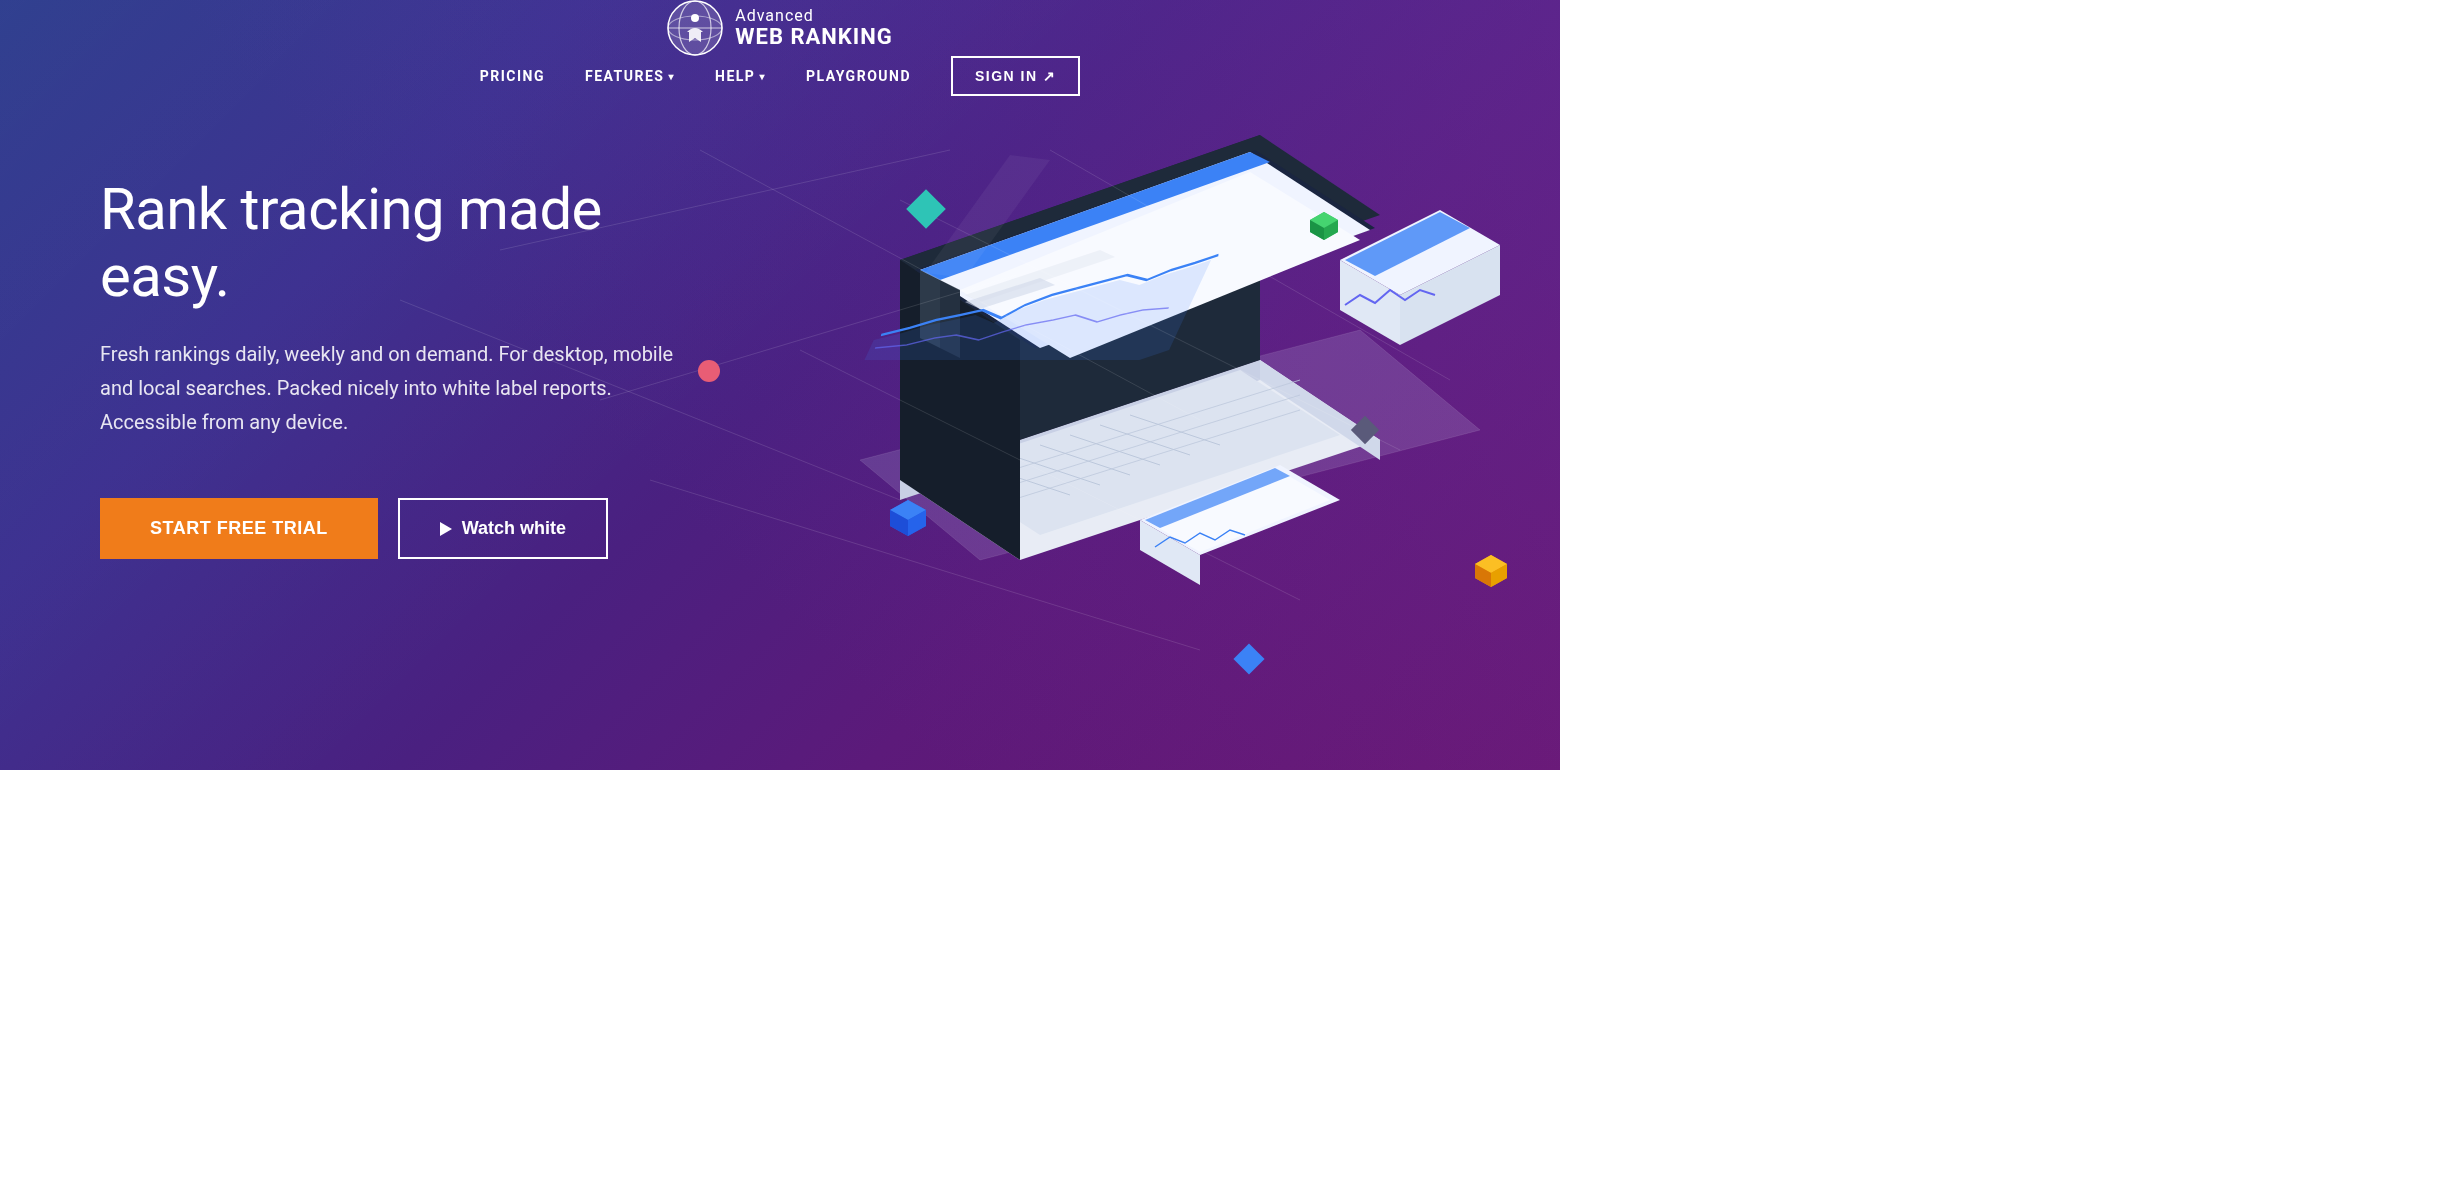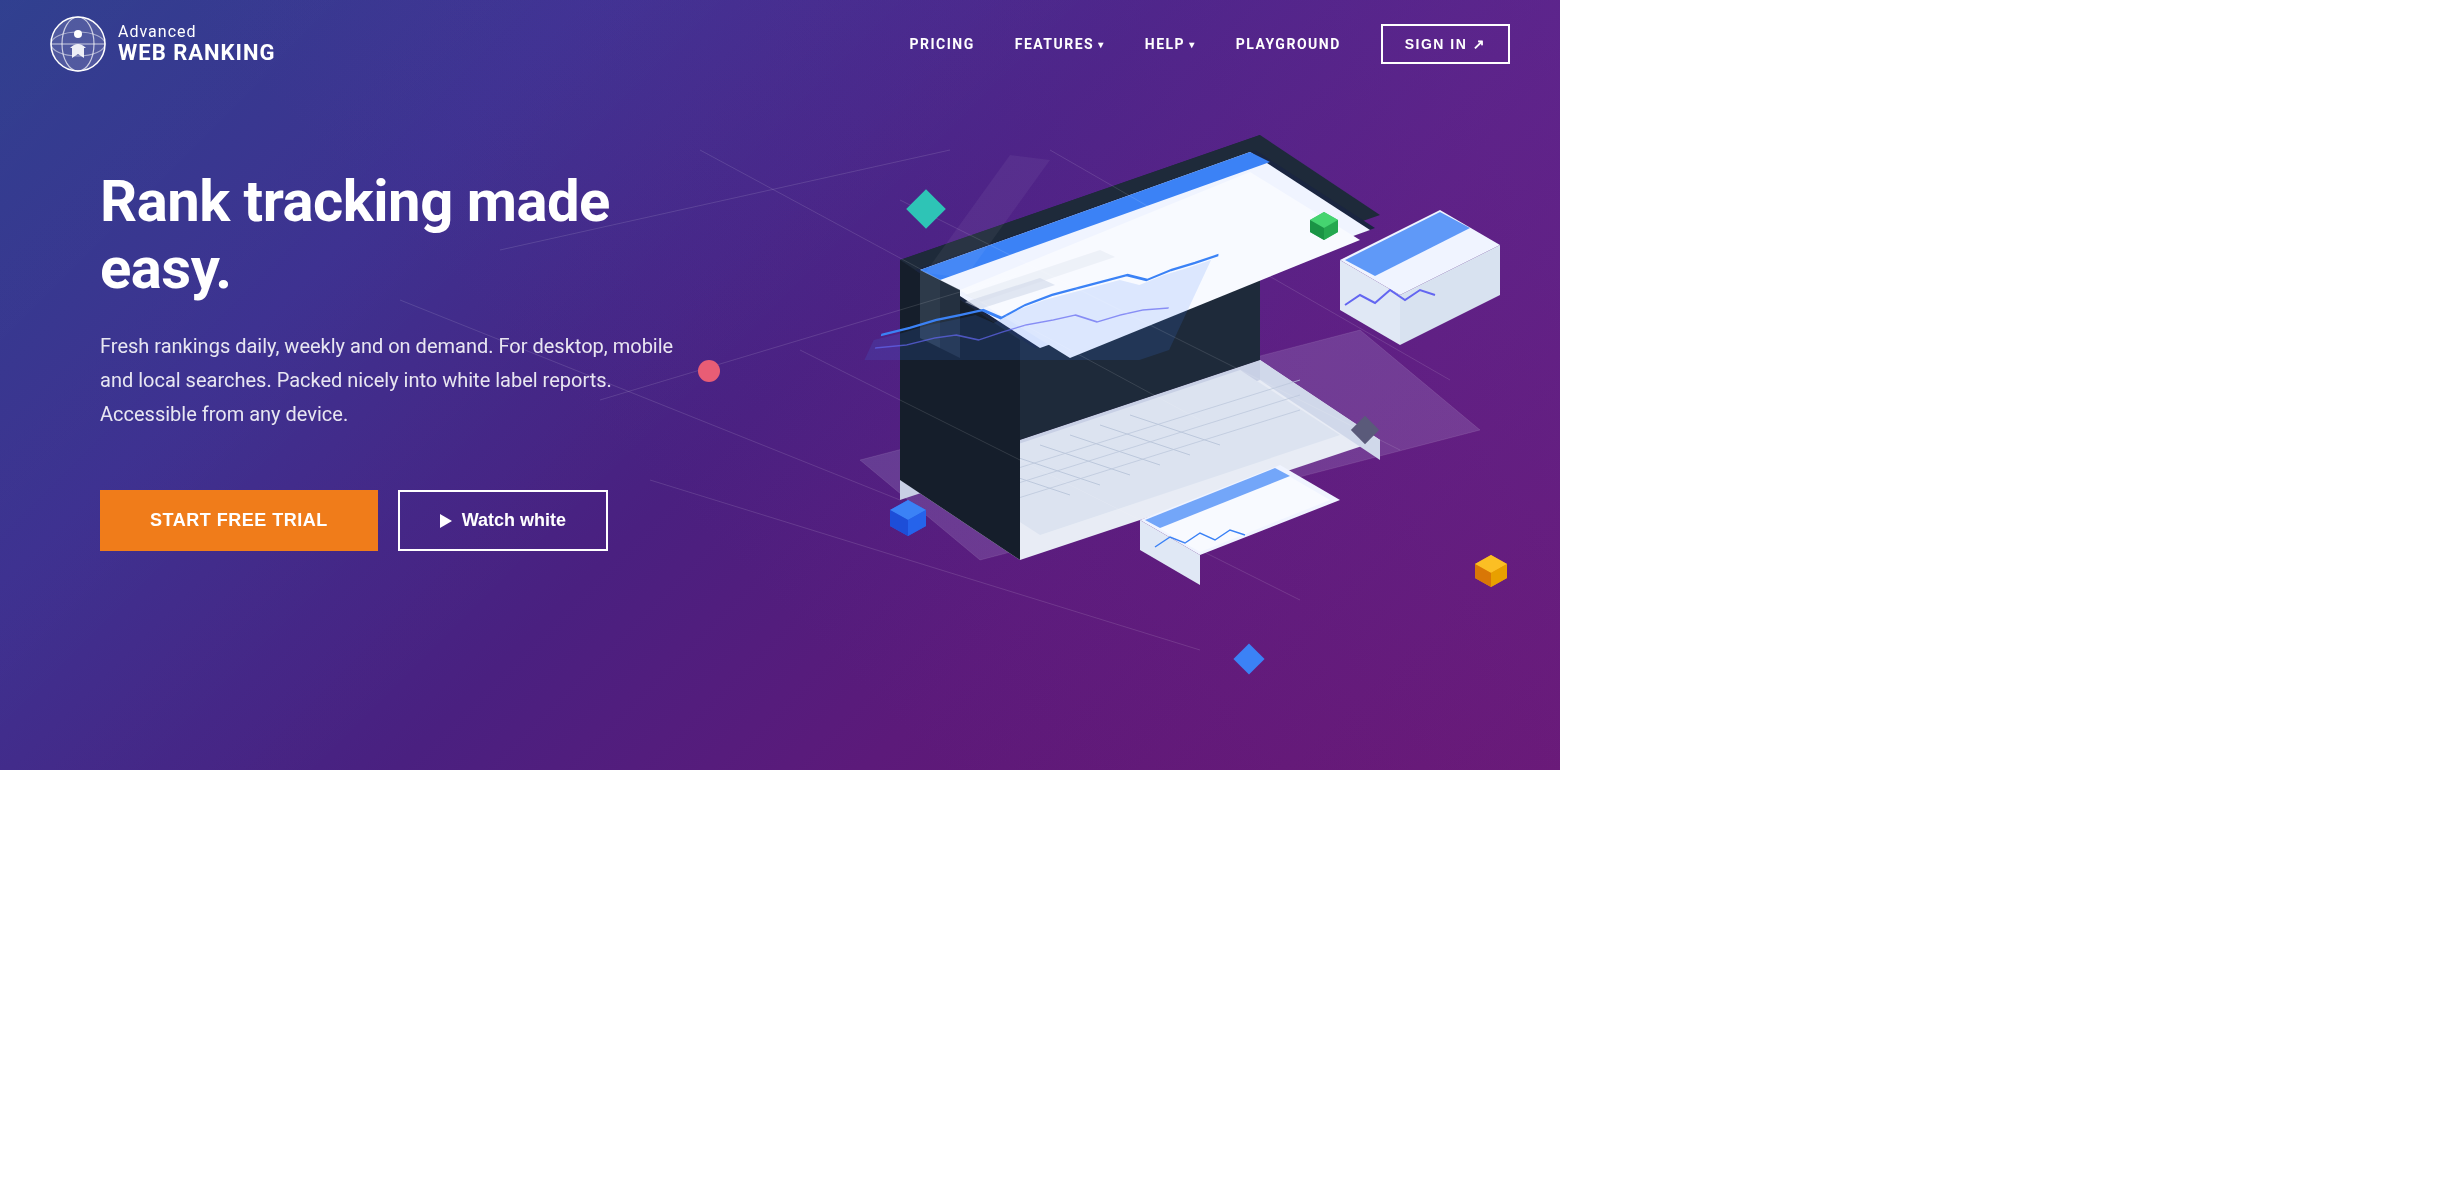--- a/index.html
+++ b/index.html
@@ -30,21 +30,22 @@
       pointer-events: none;
     }
 
     
     nav {
       position: relative;
       z-index: 10;
       display: flex;
       align-items: center;
       justify-content: space-between;
-      padding: 16px 50px;
+      padding: 0 50px;
+      flex-direction: column;
     }
 
     .logo {
       display: flex;
       align-items: center;
       gap: 12px;
       text-decoration: none;
     }
 
     .logo-icon {
@@ -119,21 +120,21 @@
     .hero-content {
       position: relative;
       z-index: 5;
       padding: 80px 0 0 100px;
       max-width: 700px;
     }
 
     .hero-title {
       color: #ffffff;
       font-size: 58px;
-      font-weight: 700;
+      font-weight: 400;
       line-height: 1.15;
       margin-bottom: 28px;
       letter-spacing: -0.5px;
     }
 
     .hero-subtitle {
       color: rgba(255,255,255,0.88);
       font-size: 20px;
       line-height: 1.7;
       margin-bottom: 59px;

